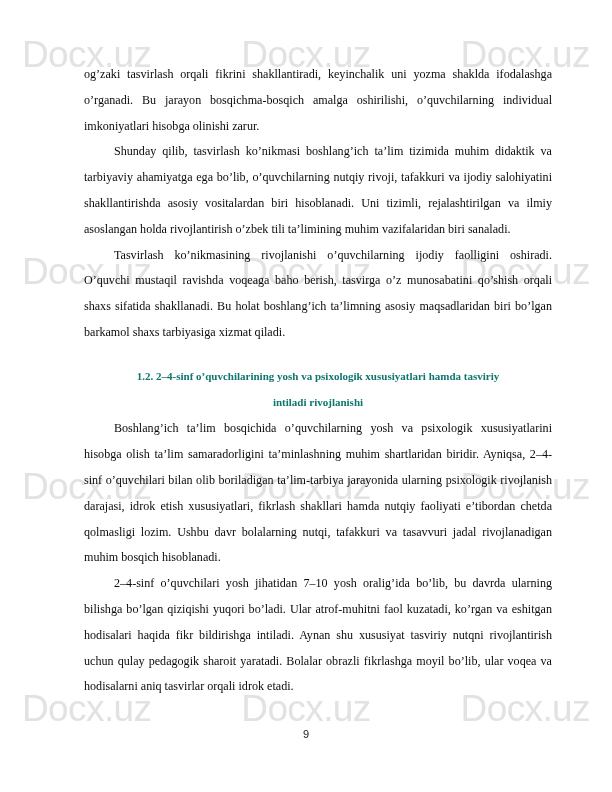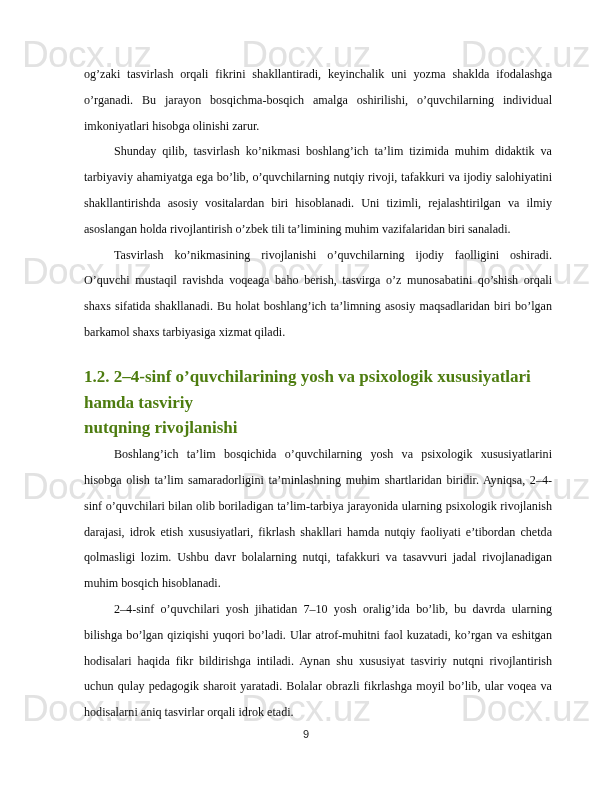--- a/index.html
+++ b/index.html
@@ -74,24 +74,25 @@
     text-indent: 30px;
     hyphens: none;
   }
   p.para.first-noindent {
     text-indent: 0;
   }
   h2.heading {
     margin: 0;
     padding-top: 18px;
     padding-bottom: 1px;
-    font-size: 17px;
+    text-align: center;
+    font-size: 11px;
     line-height: 25.8px;
     font-weight: bold;
-    color: #4d7c0f;
+    color: #0f766e;
   }
   .page-number {
     position: absolute;
     left: 0;
     width: 612px;
     top: 728px;
     text-align: center;
     font-family: "Liberation Sans", "DejaVu Sans", sans-serif;
     font-size: 11px;
     color: #1a1a1a;
@@ -129,21 +130,21 @@
   <div class="content">
     <div class="body-block">
 
       <p class="para first-noindent">og’zaki tasvirlash orqali fikrini shakllantiradi, keyinchalik uni yozma shaklda ifodalashga o’rganadi. Bu jarayon bosqichma-bosqich amalga oshirilishi, o’quvchilarning individual imkoniyatlari hisobga olinishi zarur.</p>
       <p class="para">Shunday qilib, tasvirlash ko’nikmasi boshlang’ich ta’lim tizimida muhim didaktik va tarbiyaviy ahamiyatga ega bo’lib, o’quvchilarning nutqiy rivoji, tafakkuri va ijodiy salohiyatini shakllantirishda asosiy vositalardan biri hisoblanadi. Uni tizimli, rejalashtirilgan va ilmiy asoslangan holda rivojlantirish o’zbek tili ta’limining muhim vazifalaridan biri sanaladi.</p>
       <p class="para">Tasvirlash ko’nikmasining rivojlanishi o’quvchilarning ijodiy faolligini oshiradi. O’quvchi mustaqil ravishda voqeaga baho berish, tasvirga o’z munosabatini qo’shish orqali shaxs sifatida shakllanadi. Bu holat boshlang’ich ta’limning asosiy maqsadlaridan biri bo’lgan barkamol shaxs tarbiyasiga xizmat qiladi.</p>
 
       <h2 class="heading">
         <span>1.2. 2–4-sinf o’quvchilarining yosh va psixologik xususiyatlari hamda tasviriy</span>
         <br>
-        <span>nutqning rivojlanishi</span>
+        <span>intiladi rivojlanishi</span>
       </h2>
 
       <p class="para">Boshlang’ich ta’lim bosqichida o’quvchilarning yosh va psixologik xususiyatlarini hisobga olish ta’lim samaradorligini ta’minlashning muhim shartlaridan biridir. Ayniqsa, 2–4-sinf o’quvchilari bilan olib boriladigan ta’lim-tarbiya jarayonida ularning psixologik rivojlanish darajasi, idrok etish xususiyatlari, fikrlash shakllari hamda nutqiy faoliyati e’tibordan chetda qolmasligi lozim. Ushbu davr bolalarning nutqi, tafakkuri va tasavvuri jadal rivojlanadigan muhim bosqich hisoblanadi.</p>
       <p class="para">2–4-sinf o’quvchilari yosh jihatidan 7–10 yosh oralig’ida bo’lib, bu davrda ularning bilishga bo’lgan qiziqishi yuqori bo’ladi. Ular atrof-muhitni faol kuzatadi, ko’rgan va eshitgan hodisalari haqida fikr bildirishga intiladi. Aynan shu xususiyat tasviriy nutqni rivojlantirish uchun qulay pedagogik sharoit yaratadi. Bolalar obrazli fikrlashga moyil bo’lib, ular voqea va hodisalarni aniq tasvirlar orqali idrok etadi.</p>
 
     </div>
   </div>
 
   <div class="page-number">9</div>
 

